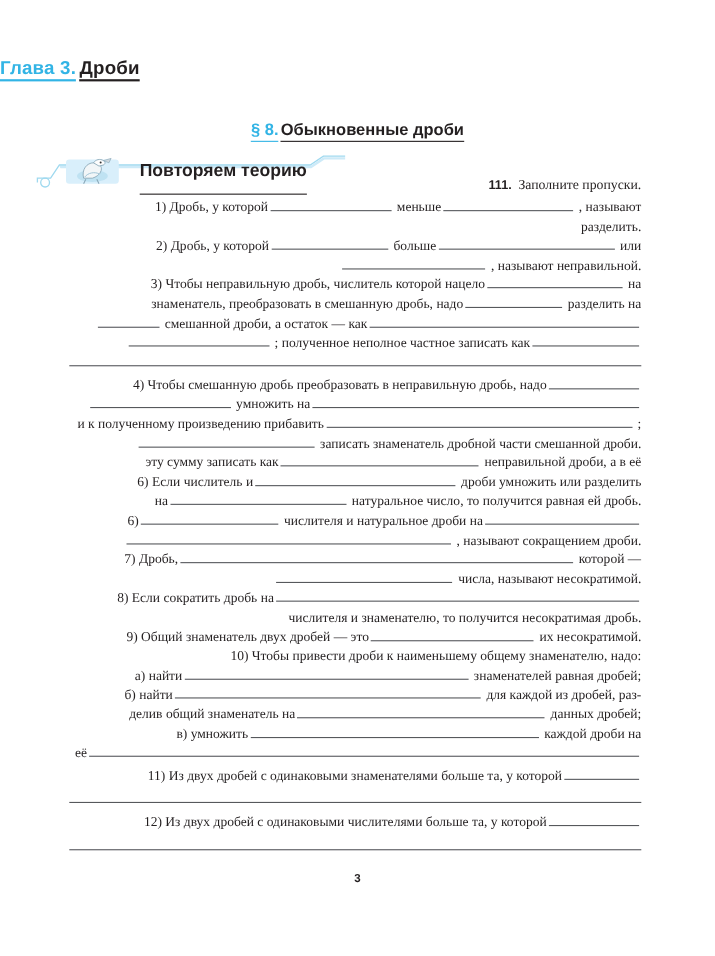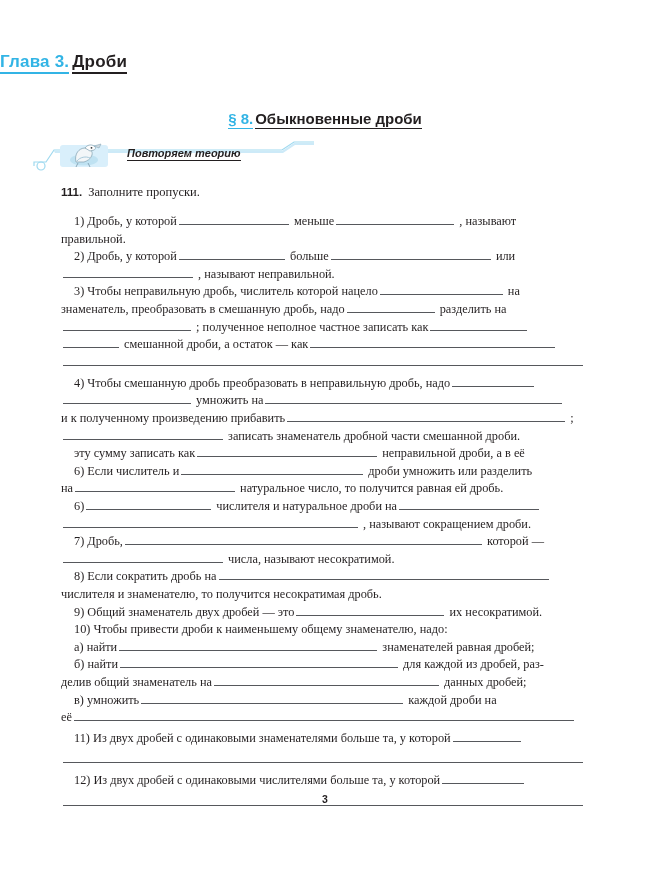--- a/index.html
+++ b/index.html
@@ -77,49 +77,49 @@
     width: 282px;
     height: 30px;
   }
   .banner svg { display: block; }
   .banner-label {
     position: absolute;
     left: 95px;
     top: 6px;
     font-family: "Liberation Sans", "DejaVu Sans", sans-serif;
     font-weight: bold;
-    font-size: 11px;
+    font-size: 16px;
     color: #231f20;
     border-bottom: 1.6px solid #231f20;
-    padding-bottom: 1px;
+    padding-bottom: 11px;
     white-space: nowrap;
-    font-style: italic;
   }
 
   
   .exercise {
     position: absolute;
-    top: 184px;
+    top: 160px;
     left: 61px;
     width: 522px;
+    text-align: right;
   }
   .ex-head {
     font-size: 12.5px;
     line-height: 17px;
     white-space: nowrap;
   }
   .ex-num {
     font-family: "Liberation Sans", "DejaVu Sans", sans-serif;
     font-weight: bold;
     font-size: 11.5px;
     margin-right: 6px;
   }
 
   .lines {
-    margin-top: 12px;
+    margin-top: 2px;
   }
   .ln {
     font-size: 12.3px;
     line-height: 17.6px;
     height: 17.6px;
     white-space: nowrap;
     overflow: hidden;
     display: block;
     position: relative;
   }
@@ -182,27 +182,27 @@
     </svg>
     <div class="banner-label">Повторяем теорию</div>
   </div>
 
   <div class="exercise">
     <div class="ex-head">
       <span class="ex-num">111.</span><span>Заполните пропуски.</span>
     </div>
     <div class="lines" id="lines-host">
         <div class="ln indent"><span>1) Дробь, у которой</span><span class="fill" style="width: 110px;"></span><span> меньше</span><span class="fill" style="width: 118px;"></span><span> , называют</span></div>
-        <div class="ln"><span>правильной.</span></div>
+        <div class="ln"><span>разделить.</span></div>
         <div class="ln indent"><span>2) Дробь, у которой</span><span class="fill" style="width: 106px;"></span><span> больше</span><span class="fill" style="width: 160px;"></span><span> или</span></div>
         <div class="ln"><span class="fill" style="width: 130px;"></span><span> , называют неправильной.</span></div>
         <div class="ln indent"><span>3) Чтобы неправильную дробь, числитель которой нацело</span><span class="fill" style="width: 123px;"></span><span> на</span></div>
         <div class="ln"><span>знаменатель, преобразовать в смешанную дробь, надо</span><span class="fill" style="width: 88px;"></span><span> разделить на</span></div>
+        <div class="ln"><span class="fill" style="width: 56px;"></span><span> смешанной дроби, а остаток — как</span><span class="fill" style="width: 245px;"></span></div>
         <div class="ln"><span class="fill" style="width: 128px;"></span><span> ; полученное неполное частное записать как</span><span class="fill" style="width: 97px;"></span></div>
-        <div class="ln"><span class="fill" style="width: 56px;"></span><span> смешанной дроби, а остаток — как</span><span class="fill" style="width: 245px;"></span></div>
         <div class="ln"><span class="fill" style="width: 522px;"></span></div>
         <div class="ln indent gap"><span>4) Чтобы смешанную дробь преобразовать в неправильную дробь, надо</span><span class="fill" style="width: 82px;"></span></div>
         <div class="ln"><span class="fill" style="width: 128px;"></span><span> умножить на</span><span class="fill" style="width: 297px;"></span></div>
         <div class="ln"><span>и к полученному произведению прибавить</span><span class="fill" style="width: 278px;"></span><span> ;</span></div>
         <div class="ln"><span class="fill" style="width: 160px;"></span><span> записать знаменатель дробной части смешанной дроби.</span></div>
         <div class="ln indent"><span>эту сумму записать как</span><span class="fill" style="width: 180px;"></span><span> неправильной дроби, а в её</span></div>
         <div class="ln indent"><span>6) Если числитель и</span><span class="fill" style="width: 182px;"></span><span> дроби умножить или разделить</span></div>
         <div class="ln"><span>на</span><span class="fill" style="width: 160px;"></span><span> натуральное число, то получится равная ей дробь.</span></div>
         <div class="ln indent"><span>6)</span><span class="fill" style="width: 125px;"></span><span> числителя и натуральное дроби на</span><span class="fill" style="width: 140px;"></span></div>
         <div class="ln"><span class="fill" style="width: 295px;"></span><span> , называют сокращением дроби.</span></div>

